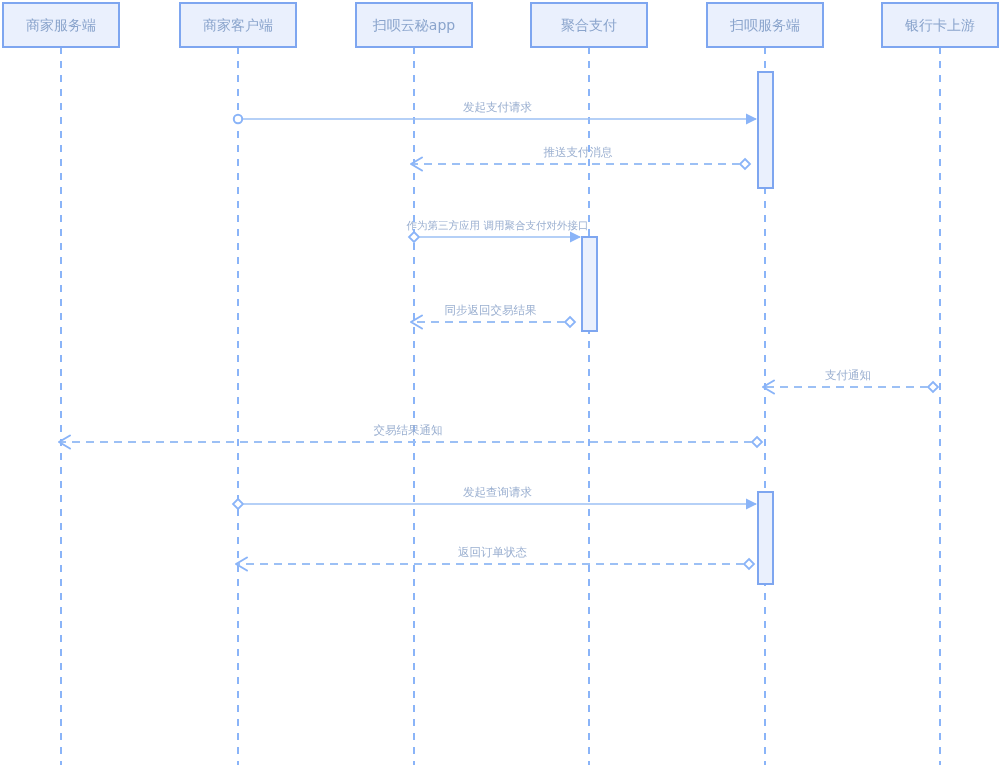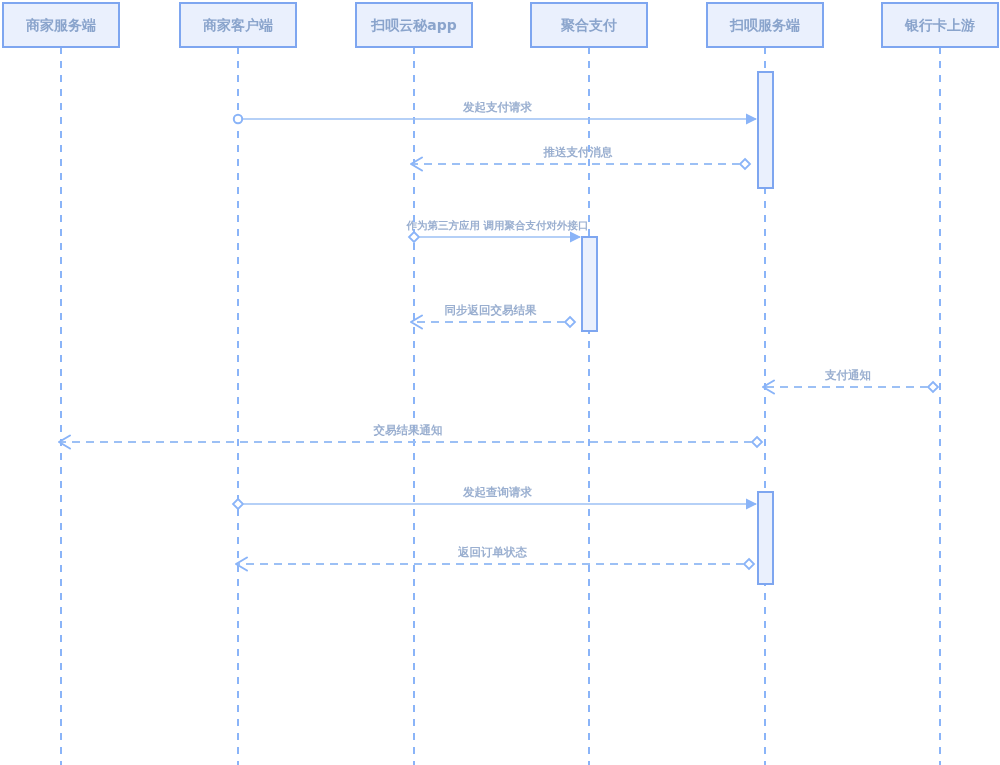--- a/index.html
+++ b/index.html
@@ -11,21 +11,20 @@
     width: 1000px;
     height: 765px;
     font-family: "DejaVu Sans", "Liberation Sans", sans-serif;
     overflow: hidden;
   }
   #diagram-root {
     position: relative;
     width: 1000px;
     height: 687px;
     background: #ffffff;
-    font-weight: bold;
   }
   #seq-svg {
     position: absolute;
     left: 0;
     top: 0;
     width: 1000px;
     height: 765px;
   }
   .actor-box-rect {
     fill: #eaf0fd;

